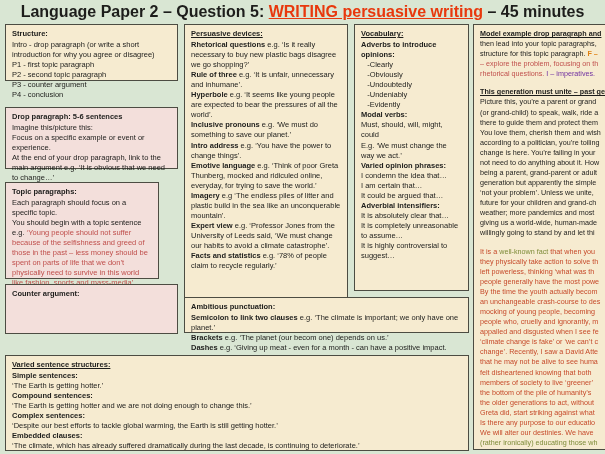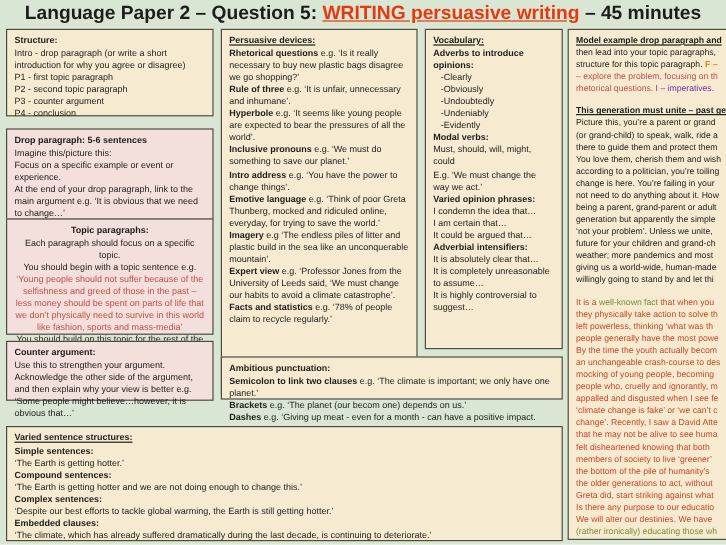--- a/index.html
+++ b/index.html
@@ -34,48 +34,45 @@
   .seg-g{color:#7d8b38;}
   .seg-i{}
 </style>
 </head>
 <body>
 
 <div class="page">
 
   <div class="title"><span>Language Paper 2 – Question 5: </span><span class="hl">WRITING persuasive writing</span><span> – 45 minutes</span></div>
 
-  <div class="box" style="left:5px;top:24px;width:173px;height:73px;">
+  <div class="box" style="left:5px;top:24px;width:173px;height:57px;">
     <div class="h">Structure:</div>
     <div class="body"><span>Intro - drop paragraph (or write a short introduction for why you agree or disagree)
 P1 - first topic paragraph
 P2 - second topic paragraph
 P3 - counter argument
 P4 - conclusion</span></div>
   </div>
 
-  <div class="box pink" style="left:5px;top:107px;width:173px;height:76px;">
+  <div class="box pink" style="left:5px;top:107px;width:173px;height:62px;">
     <div class="h">Drop paragraph: 5-6 sentences</div>
     <div class="body"><span>Imagine this/picture this:
 Focus on a specific example or event or experience.
 At the end of your drop paragraph, link to the main argument e.g. ‘It is obvious that we need to change…’</span></div>
   </div>
 
-  <div class="box pink" style="left:5px;top:182px;width:173px;height:97px;text-align:center;">
+  <div class="box pink" style="left:5px;top:182px;width:154px;height:97px;">
     <div class="h">Topic paragraphs:</div>
     <div class="body"><span>Each paragraph should focus on a specific topic.
 You should begin with a topic sentence e.g. </span><span class="seg-r">‘Young people should not suffer because of the selfishness and greed of those in the past – less money should be spent on parts of life that we don’t physically need to survive in this world like fashion, sports and mass-media’</span><span>
 You should build on this topic for the rest of the paragraph.</span></div>
   </div>
 
   <div class="box pink" style="left:5px;top:284px;width:173px;height:50px;">
     <div class="h">Counter argument:</div>
-    <div class="body"><span>Use this to strengthen your argument.
-Acknowledge the other side of the argument, and then explain why your view is better e.g.
-‘Some people might believe…however, it is obvious that…’</span></div>
   </div>
 
   <div class="box" style="left:5px;top:355px;width:464px;height:96px;">
     <div class="h u">Varied sentence structures:</div>
     <div class="body"><span class="seg-b">Simple sentences:</span><span>
 ‘The Earth is getting hotter.’
 </span><span class="seg-b">Compound sentences:</span><span>
 ‘The Earth is getting hotter and we are not doing enough to change this.’
 </span><span class="seg-b">Complex sentences:</span><span>
 ‘Despite our best efforts to tackle global warming, the Earth is still getting hotter.’

